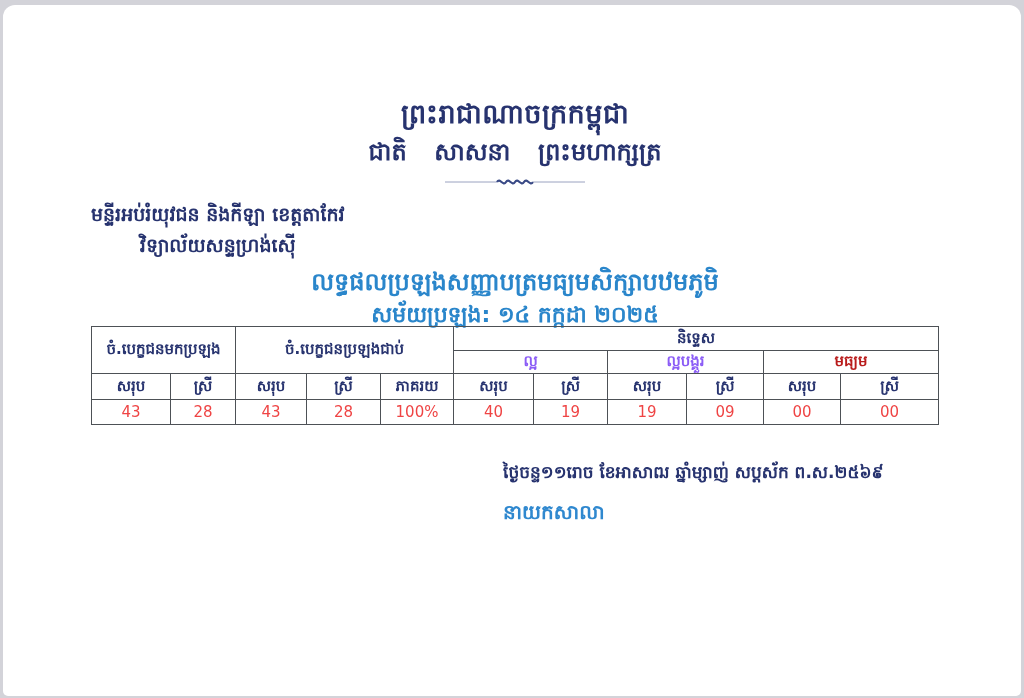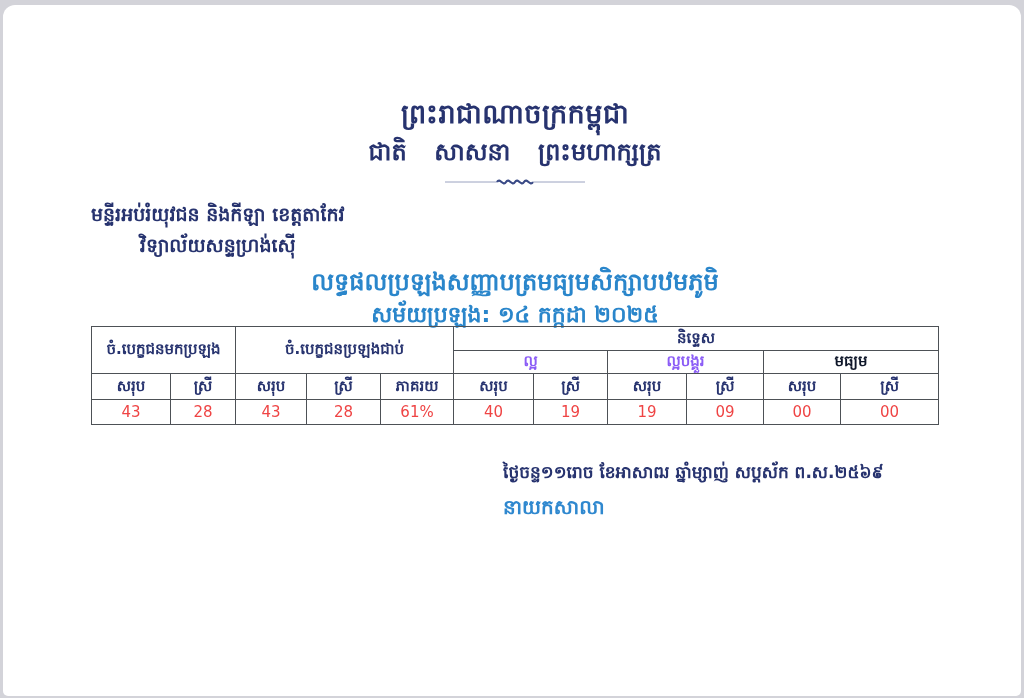--- a/index.html
+++ b/index.html
@@ -83,33 +83,33 @@
   }
   .results-table .r1 { height: 24px; }
   .results-table .r2 { height: 23px; }
   .results-table .r3 { height: 26px; }
   .results-table .r4 { height: 25px; }
   .grp  { font-weight: bold; color: #27336f; }
   .sub  { font-weight: bold; color: #27336f; }
   .grade { font-weight: bold; font-size: 15px; }
   .grade-good { color: #8b5cf6; }
   .grade-fair { color: #8b5cf6; }
-  .grade-avg  { color: #0f172a; }
+  .grade-avg  { color: #b91c1c; }
   .val { color: #ef4444; font-weight: normal; }
 
   
   .footer-block {
     left: 500px; top: 456px;
     width: 470px;
     text-align: left;
     color: #27336f;
   }
   .footer-line-1 { font-size: 17px; font-weight: bold; }
   .footer-line-2 { font-size: 17px; font-weight: bold; margin-top: 12px; }
-  .signer-title  { font-size: 20px; font-weight: bold; color: #2f88cf; margin-top: 8px; }
+  .signer-title  { font-size: 20px; font-weight: bold; color: #2f88cf; margin-top: 13px; }
 </style>
 </head>
 <body>
 
 <div class="photo-page">
 
   <div class="abs centered kingdom-line">ព្រះរាជាណាចក្រកម្ពុជា</div>
   <div class="abs centered motto-line">ជាតិ សាសនា ព្រះមហាក្សត្រ</div>
 
   <div class="abs centered divider-wrap">
@@ -164,21 +164,21 @@
       <th class="sub">សរុប</th>
       <th class="sub">ស្រី</th>
       <th class="sub">សរុប</th>
       <th class="sub">ស្រី</th>
     </tr>
     <tr class="r4">
       <td class="val">43</td>
       <td class="val">28</td>
       <td class="val">43</td>
       <td class="val">28</td>
-      <td class="val">61%</td>
+      <td class="val">100%</td>
       <td class="val">40</td>
       <td class="val">19</td>
       <td class="val">19</td>
       <td class="val">09</td>
       <td class="val">00</td>
       <td class="val">00</td>
     </tr>
   </tbody>
     </table>
 

